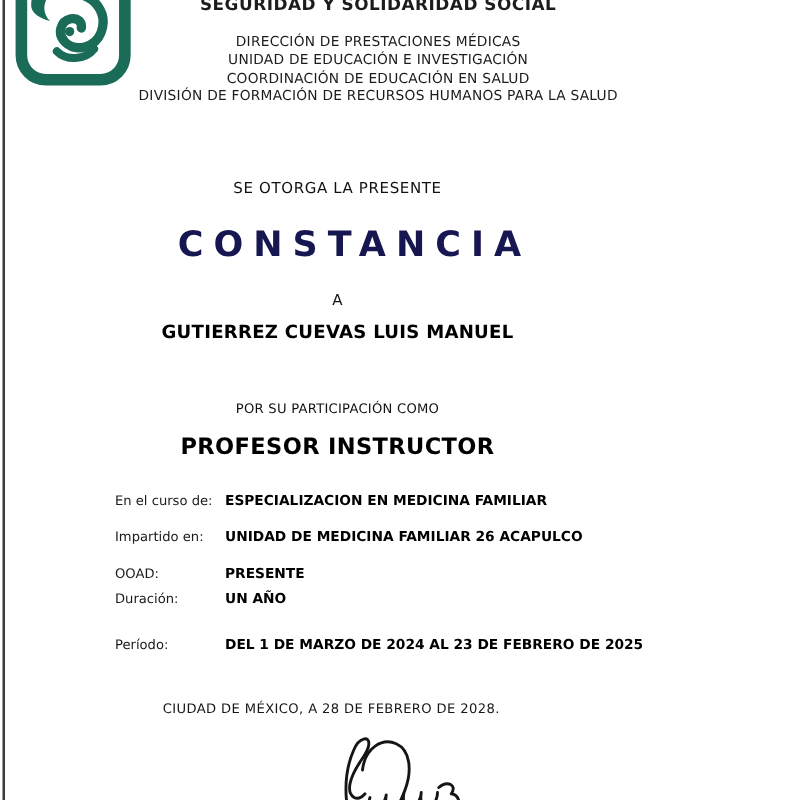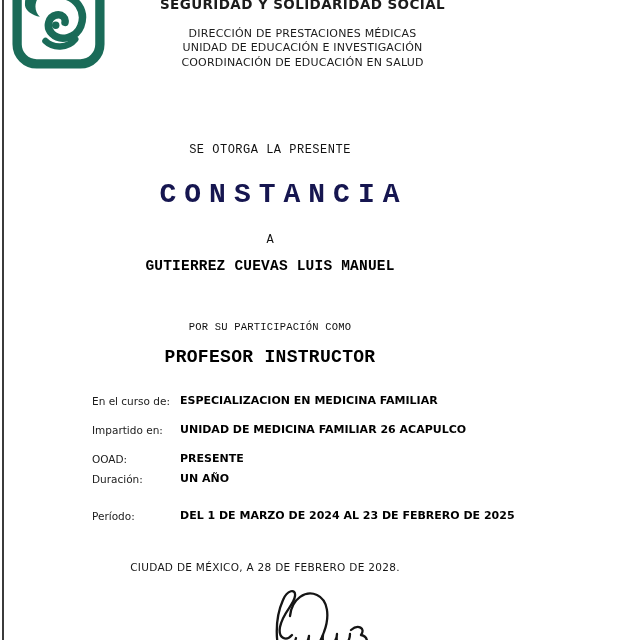--- a/index.html
+++ b/index.html
@@ -5,21 +5,21 @@
   html,body{margin:0;padding:0;background:#ffffff;}
   .page{
     position:relative;width:540px;height:640px;background:#ffffff;
     overflow:hidden;font-family:"DejaVu Sans",sans-serif;color:#111111;
   }
   .left-border{position:absolute;left:2px;top:0;width:2px;height:640px;background:#3b3b3b;}
   .logo{position:absolute;left:12px;top:-26px;width:93px;height:95px;}
   .header-block{position:absolute;left:65px;right:0;top:0;text-align:center;}
   .org-title{position:absolute;left:0;right:0;top:-4px;font-size:13.5px;font-weight:bold;letter-spacing:0.4px;color:#1c1c1c;}
   .org-lines{position:absolute;left:0;right:0;top:27px;font-size:11px;line-height:14.3px;letter-spacing:0.2px;color:#1c1c1c;}
-  .body-block{position:absolute;left:15px;right:0;text-align:center;font-family:Liberation Mono, monospace;}
+  .body-block{position:absolute;left:15px;right:0;text-align:center;}
   .grant-line{top:143px;font-size:12px;letter-spacing:0.5px;}
   .doc-title{top:179px;font-size:28px;font-weight:bold;letter-spacing:8px;margin-left:27px;}
   .to-label{top:233px;font-size:12px;}
   .recipient{top:258px;font-size:14.5px;font-weight:bold;letter-spacing:0.2px;color:#000;}
   .participation{top:321px;font-size:10.5px;letter-spacing:0.2px;}
   .role{top:347px;font-size:18px;font-weight:bold;letter-spacing:0.3px;color:#000;}
   .abs{position:absolute;left:0;right:0;}
   .details{position:absolute;left:0;top:395px;width:100%;}
   .detail-row{position:absolute;left:0;width:100%;height:14px;}
   .detail-label{position:absolute;left:92px;top:0;font-size:10.5px;color:#1a1a1a;}
@@ -42,20 +42,21 @@
     <circle cx="47" cy="55" r="4" fill="#1a6b58"></circle>
     <path d="M 36 72 C 44 80, 60 80, 68 70" fill="none" stroke="#1a6b58" stroke-width="7" stroke-linecap="round"></path>
   </svg>
 
   <div class="header-block">
     <div class="org-title">SEGURIDAD Y SOLIDARIDAD SOCIAL</div>
     <div class="org-lines">
       <div>DIRECCIÓN DE PRESTACIONES MÉDICAS</div>
       <div>UNIDAD DE EDUCACIÓN E INVESTIGACIÓN</div>
       <div>COORDINACIÓN DE EDUCACIÓN EN SALUD</div>
+      <div>DIVISIÓN DE FORMACIÓN DE RECURSOS HUMANOS PARA LA SALUD</div>
     </div>
   </div>
 
   <div class="body-block abs grant-line">SE OTORGA LA PRESENTE</div>
   <div class="body-block abs doc-title" style="color:#161650;">CONSTANCIA</div>
   <div class="body-block abs to-label">A</div>
   <div class="body-block abs participation">POR SU PARTICIPACIÓN COMO</div>
   <div class="body-block abs recipient">GUTIERREZ CUEVAS LUIS MANUEL</div>
   <div class="body-block abs role">PROFESOR INSTRUCTOR</div>
 

